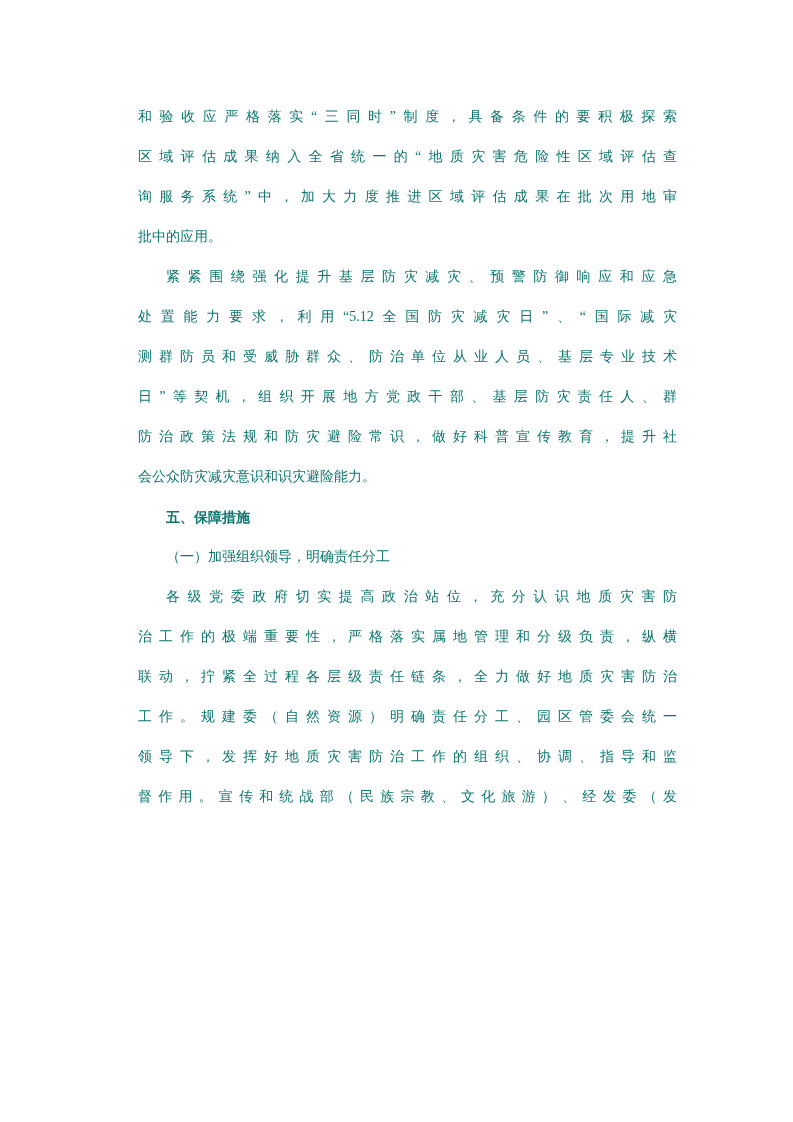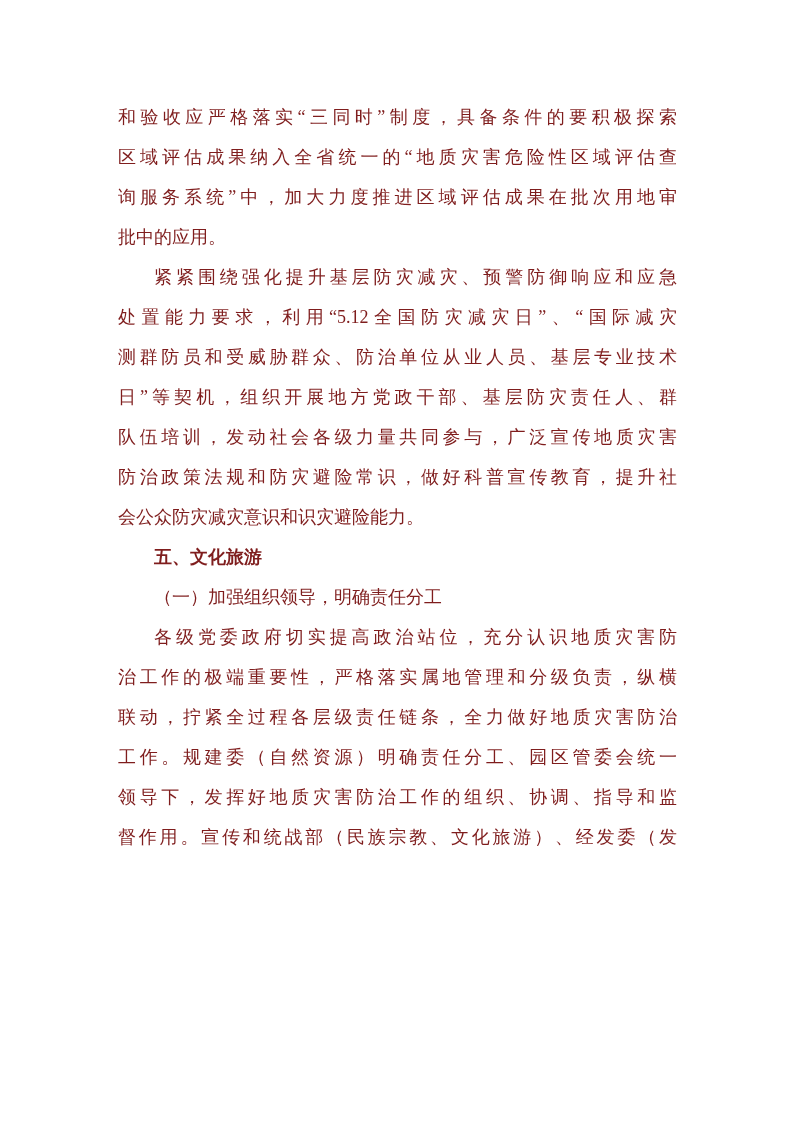--- a/index.html
+++ b/index.html
@@ -16,25 +16,26 @@
   }
   .content {
     position: absolute;
     left: 118px;
     top: 97px;
     width: 559px;
   }
   .line {
     height: 40px;
     line-height: 40px;
-    font-size: 18px;
+    font-size: 14px;
     font-family: "Liberation Serif", "DejaVu Serif", serif;
-    color: #7f1d1d;
+    color: #0f766e;
     text-align: left;
     white-space: normal;
+    margin-left: 20px;
   }
   .line.justify {
     text-align: justify;
     text-align-last: justify;
   }
   .line.indent {
     text-indent: 2em;
   }
   .line.section-heading {
     font-family: "Liberation Sans", "DejaVu Sans", sans-serif;
@@ -51,24 +52,23 @@
 <div class="page">
   <div class="content">
       <div class="line body justify">和验收应严格落实“三同时”制度，具备条件的要积极探索</div>
       <div class="line body justify">区域评估成果纳入全省统一的“地质灾害危险性区域评估查</div>
       <div class="line body justify">询服务系统”中，加大力度推进区域评估成果在批次用地审</div>
       <div class="line body">批中的应用。</div>
       <div class="line body indent justify">紧紧围绕强化提升基层防灾减灾、预警防御响应和应急</div>
       <div class="line body justify">处置能力要求，利用“5.12全国防灾减灾日”、“国际减灾</div>
       <div class="line body justify">测群防员和受威胁群众、防治单位从业人员、基层专业技术</div>
       <div class="line body justify">日”等契机，组织开展地方党政干部、基层防灾责任人、群</div>
-      <div class="line body justify">队伍培训，发动社会各级力量共同参与，广泛宣传地质灾害</div>
       <div class="line body justify">防治政策法规和防灾避险常识，做好科普宣传教育，提升社</div>
       <div class="line body">会公众防灾减灾意识和识灾避险能力。</div>
-      <div class="line section-heading indent">五、文化旅游</div>
+      <div class="line section-heading indent">五、保障措施</div>
       <div class="line subsection-heading indent">（一）加强组织领导，明确责任分工</div>
       <div class="line body indent justify">各级党委政府切实提高政治站位，充分认识地质灾害防</div>
       <div class="line body justify">治工作的极端重要性，严格落实属地管理和分级负责，纵横</div>
       <div class="line body justify">联动，拧紧全过程各层级责任链条，全力做好地质灾害防治</div>
       <div class="line body justify">工作。规建委（自然资源）明确责任分工、园区管委会统一</div>
       <div class="line body justify">领导下，发挥好地质灾害防治工作的组织、协调、指导和监</div>
       <div class="line body justify">督作用。宣传和统战部（民族宗教、文化旅游）、经发委（发</div>
     </div>
 </div>
 

